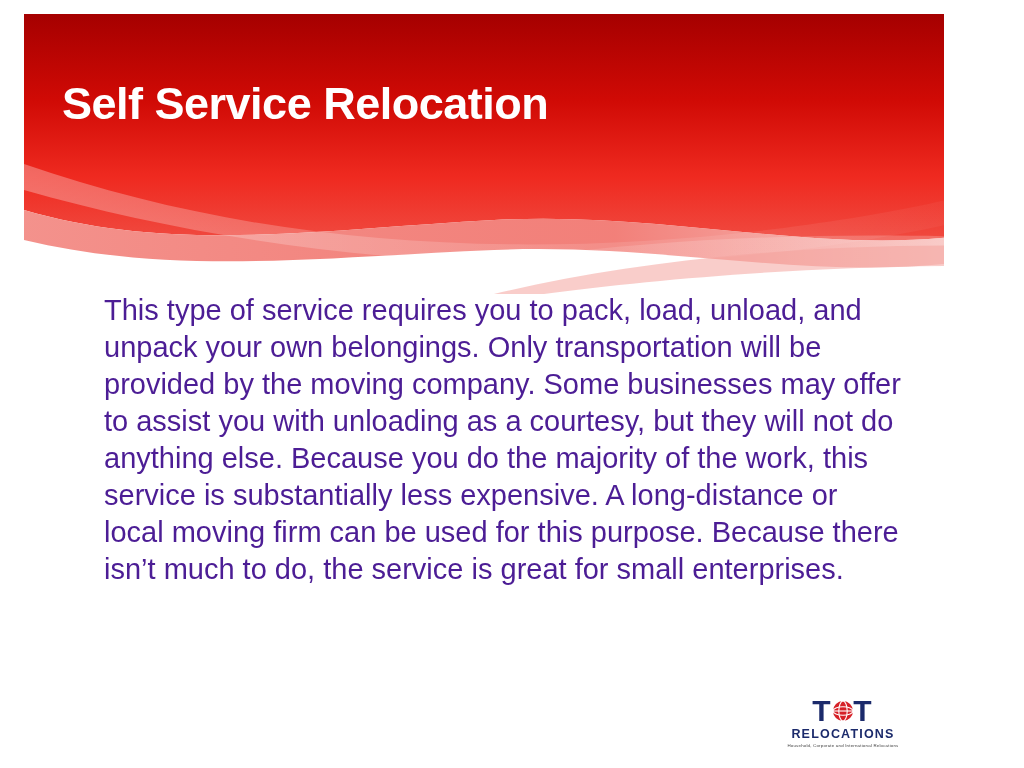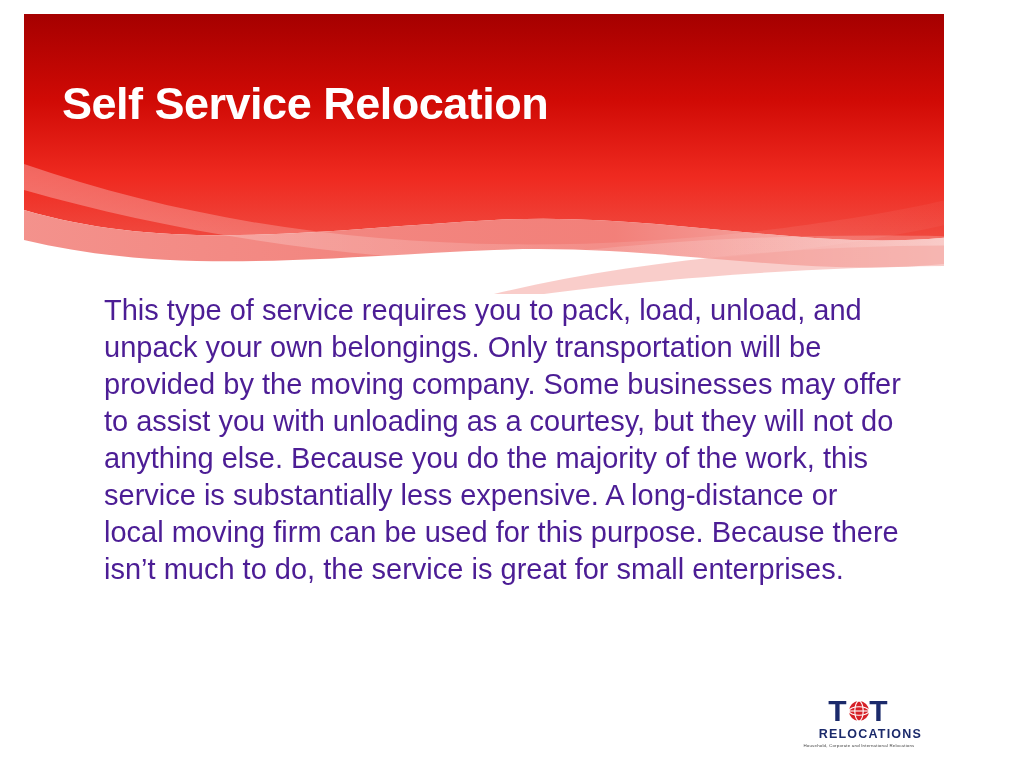--- a/index.html
+++ b/index.html
@@ -54,21 +54,21 @@
     width: 800px;
     font-size: 29px;
     line-height: 37px;
     color: #4c1d95;
     font-family: "Liberation Sans", sans-serif;
   }
 
   
   .logo {
     position: absolute;
-    right: 22px;
+    right: 38px;
     bottom: 20px;
     width: 126px;
     text-align: center;
     font-family: "Liberation Sans", sans-serif;
   }
   .logo-mark {
     position: relative;
     height: 34px;
     line-height: 34px;
     font-size: 30px;
@@ -83,21 +83,20 @@
     transform: translate(-50%, -50%);
     width: 24px;
     height: 24px;
   }
   .logo-sub {
     font-size: 12.5px;
     font-weight: bold;
     color: #1b2a6b;
     letter-spacing: 1.2px;
     margin-top: -1px;
-    text-align: right;
   }
   .logo-fine {
     font-size: 4.4px;
     color: #444;
     letter-spacing: 0.2px;
     margin-top: 2px;
     white-space: nowrap;
   }
 </style>
 </head>

